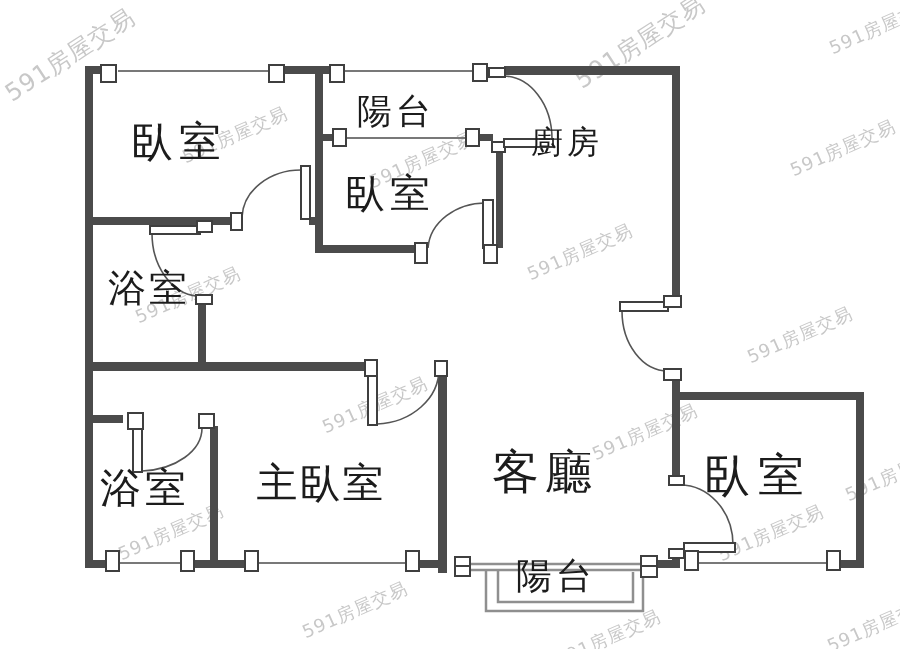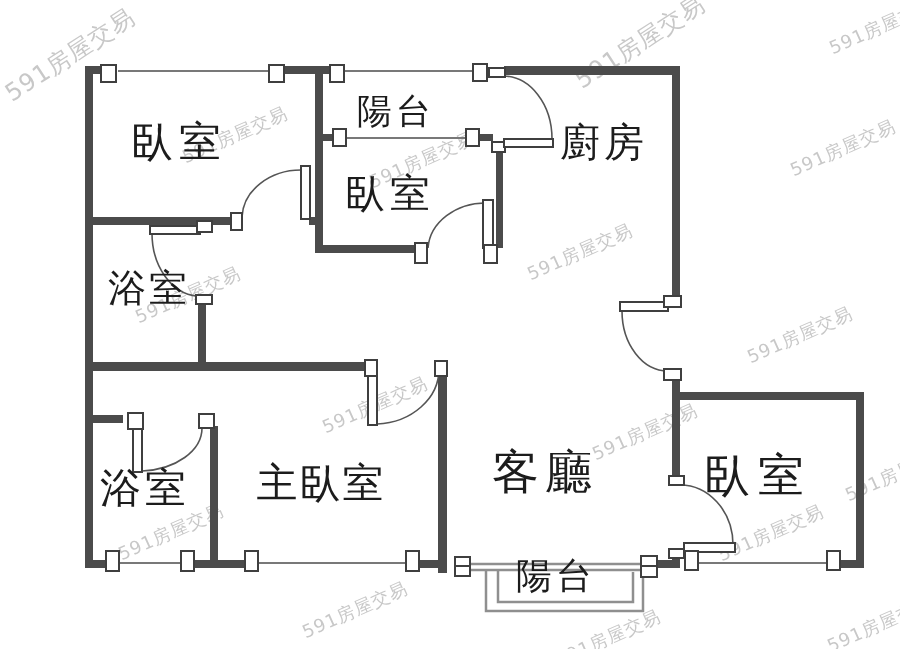--- a/index.html
+++ b/index.html
@@ -149,21 +149,21 @@
     <g stroke="#3f3f3f" stroke-width="2">
       <line x1="455" y1="566" x2="470" y2="566"></line>
       <line x1="641" y1="566" x2="657" y2="566"></line>
     </g>
   </svg>
 
   <div class="layer">
     <div class="room-label" style="left:179px;top:142px;font-size:42px;letter-spacing:6px">臥室</div>
     <div class="room-label" style="left:396px;top:111px;font-size:35px;letter-spacing:4px">陽台</div>
     <div class="room-label" style="left:390px;top:193px;font-size:40px;letter-spacing:5px">臥室</div>
-    <div class="room-label" style="left:604px;top:142px;font-size:40px;letter-spacing:4px">廚房</div>
+    <div class="room-label" style="left:567px;top:142px;font-size:32px;letter-spacing:4px">廚房</div>
     <div class="room-label" style="left:149px;top:288px;font-size:38px;letter-spacing:3px">浴室</div>
     <div class="room-label" style="left:145px;top:488px;font-size:41px;letter-spacing:4px">浴室</div>
     <div class="room-label" style="left:545px;top:471px;font-size:47px;letter-spacing:6px">客廳</div>
     <div class="room-label" style="left:321px;top:483px;font-size:41px;letter-spacing:2px">主臥室</div>
     <div class="room-label" style="left:758px;top:475px;font-size:46px;letter-spacing:8px">臥室</div>
     <div class="room-label" style="left:556px;top:576px;font-size:36px;letter-spacing:4px">陽台</div>
   </div>
 
 </div>
 

